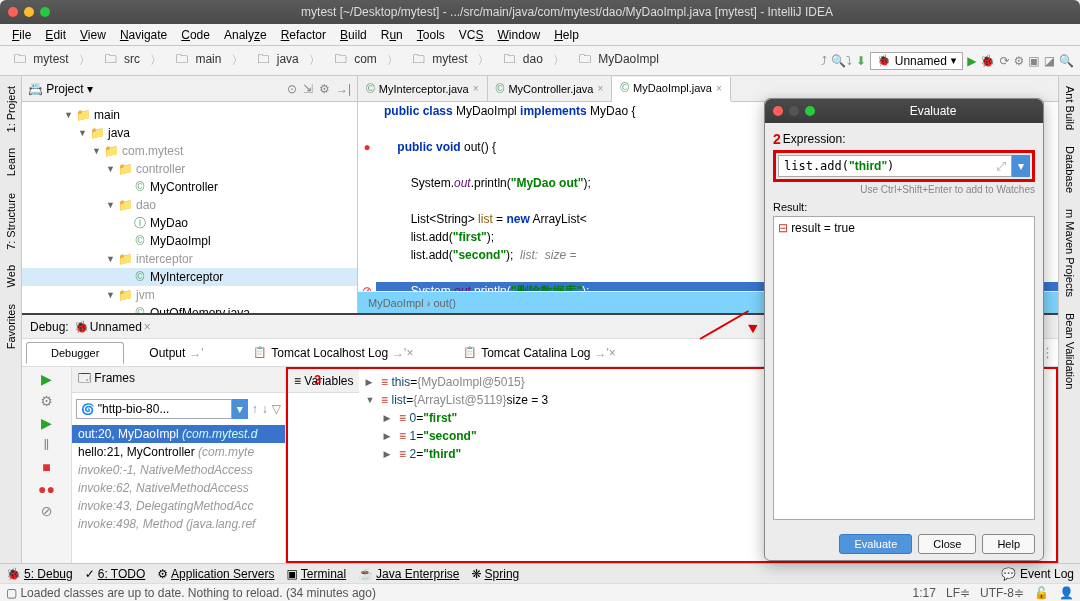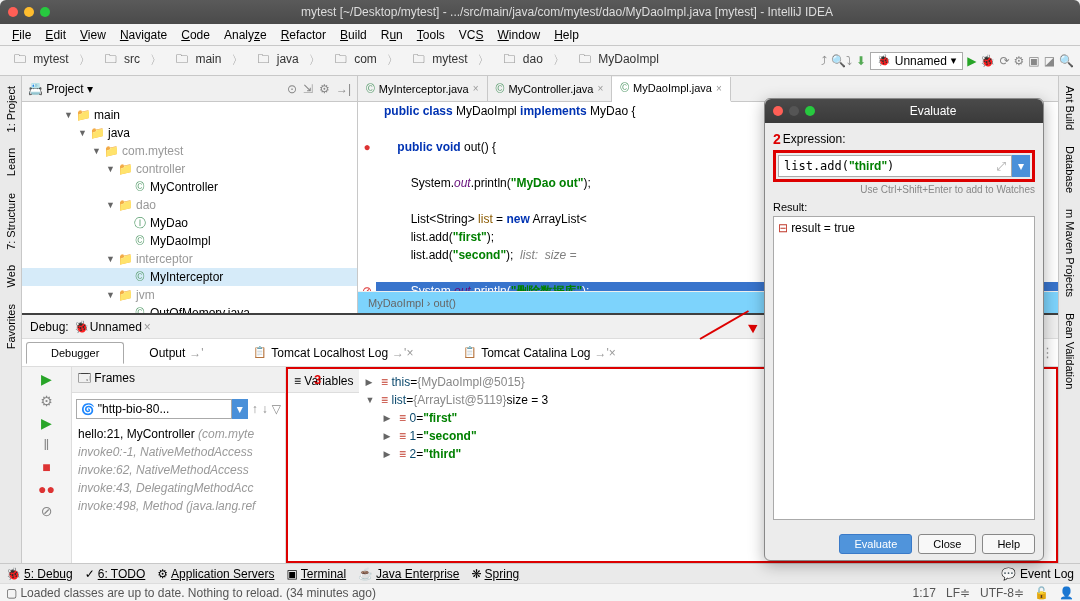--- a/index.html
+++ b/index.html
@@ -336,20 +336,21 @@
             <span class="anno-3">3</span>
           </div>
           <div class="frames-drop">
             <div class="sel">🌀 <span>"http-bio-80...</span></div>
             <div class="dd">▾</div>
             <span style="color:#888;margin:0 4px">↑</span>
             <span style="color:#888">↓</span>
             <span style="color:#888;margin-left:4px">▽</span>
           </div>
           <div class="frames-list" id="frlist">
+              <div class="frame-row sel">out:20, MyDaoImpl <span class="dim">(com.mytest.d</span></div>
               <div class="frame-row">hello:21, MyController <span class="dim">(com.myte</span></div>
               <div class="frame-row"><span class="dim">invoke0:-1, NativeMethodAccess</span></div>
               <div class="frame-row"><span class="dim">invoke:62, NativeMethodAccess</span></div>
               <div class="frame-row"><span class="dim">invoke:43, DelegatingMethodAcc</span></div>
               <div class="frame-row"><span class="dim">invoke:498, Method (java.lang.ref</span></div>
             </div>
         </div>
         <div class="vars-panel">
           <div class="vars-header">
             <span>≡ <span>Variables</span></span>

